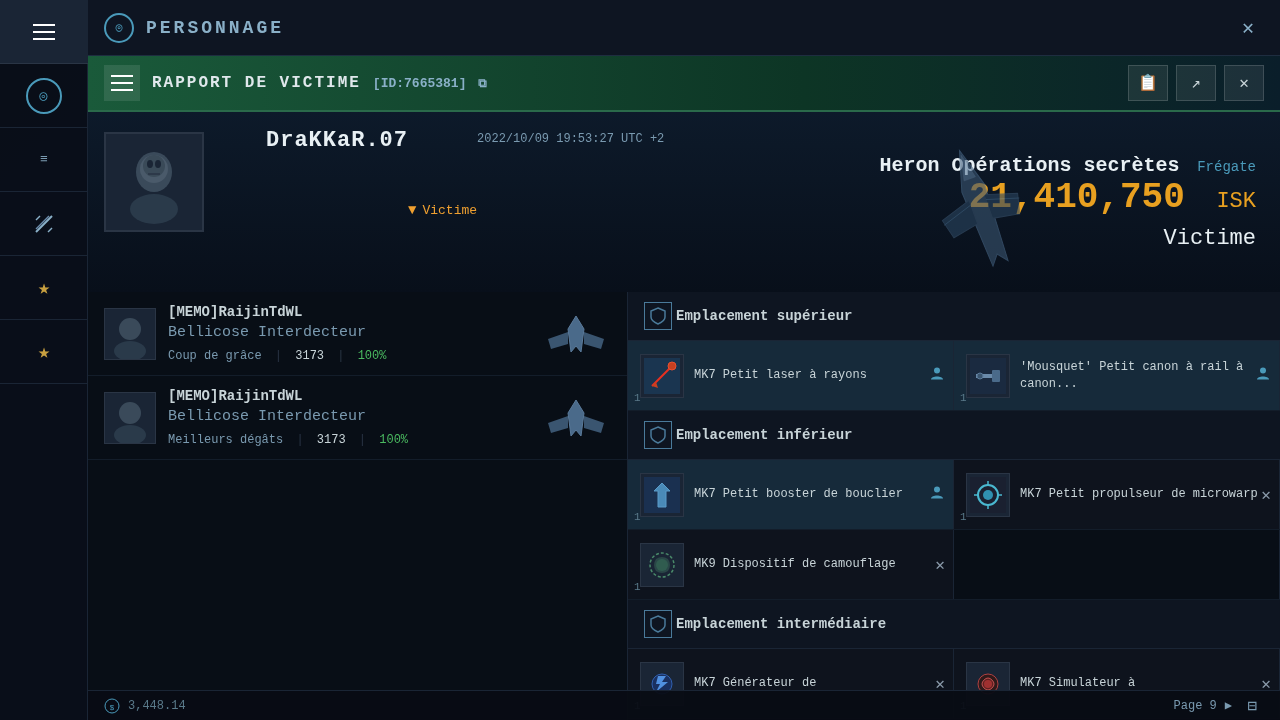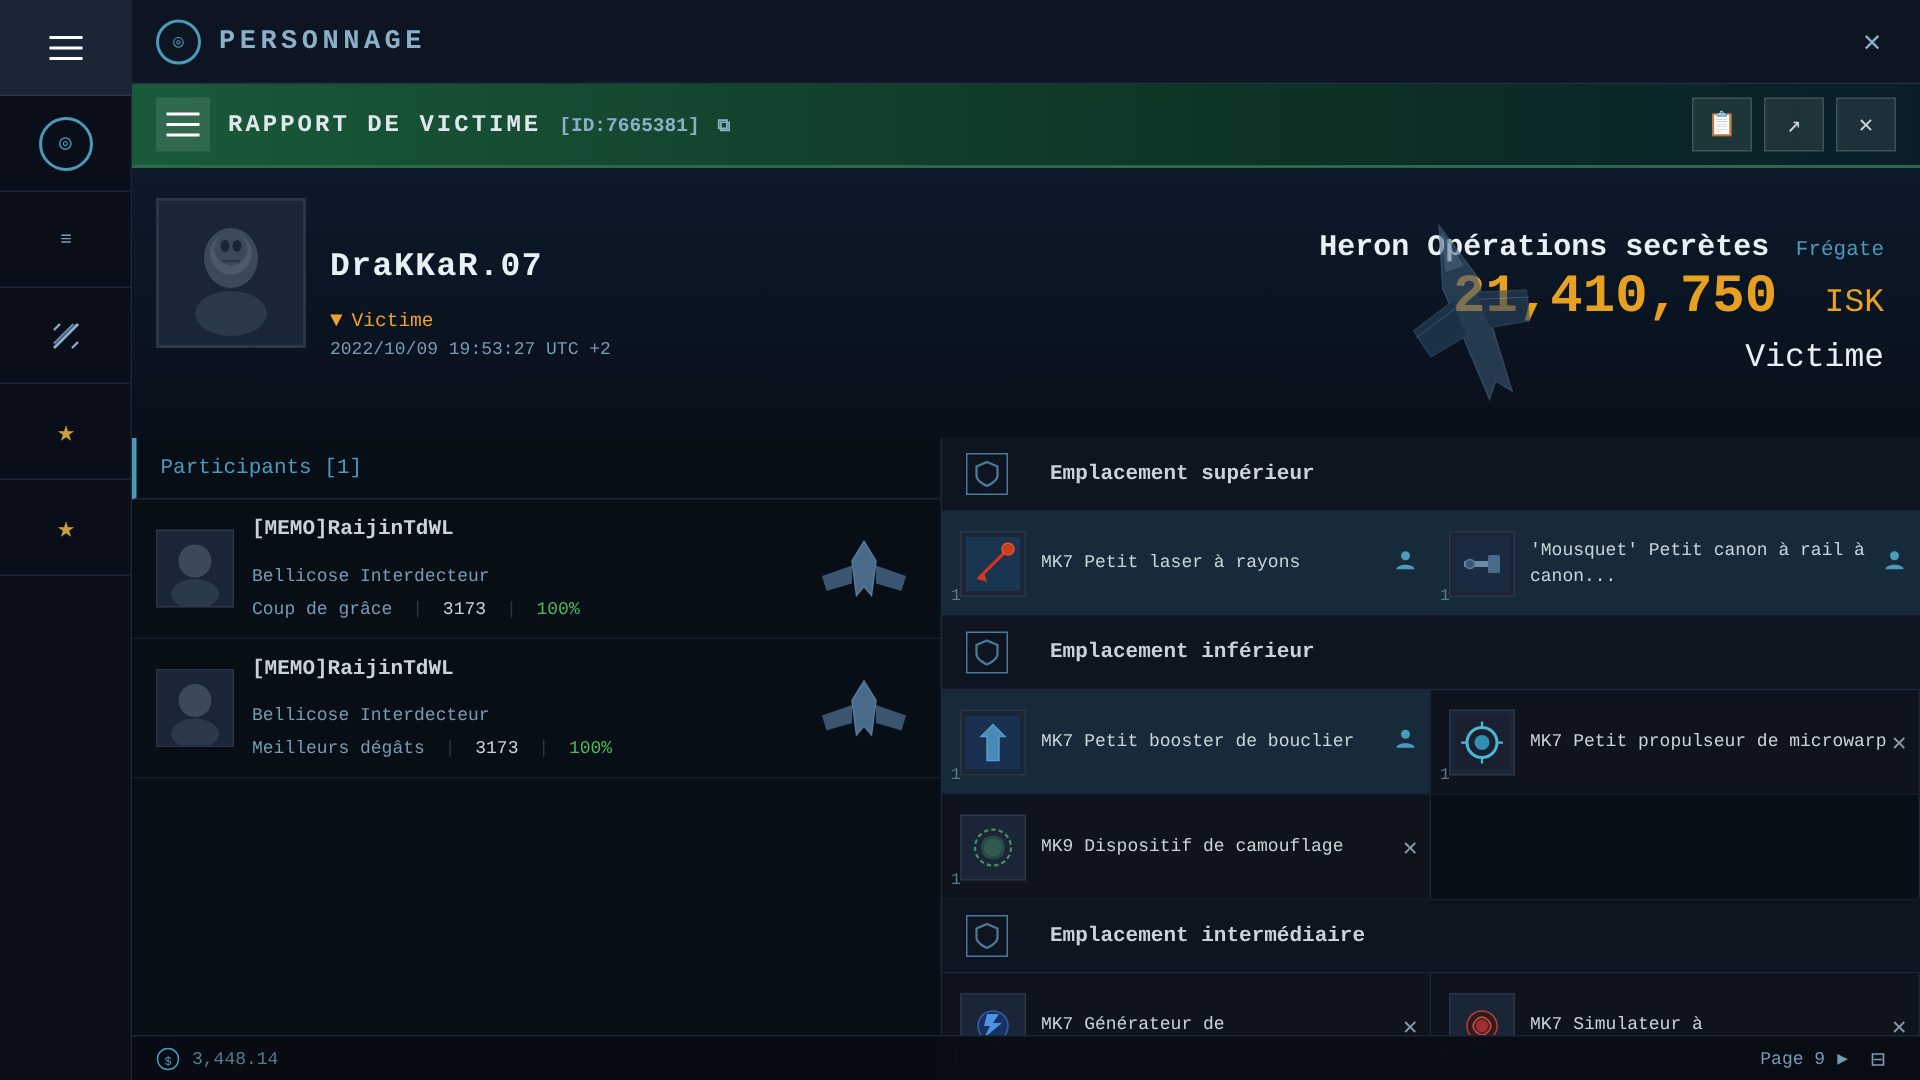--- a/index.html
+++ b/index.html
@@ -226,24 +226,25 @@
       flex-shrink: 0;
       display: flex;
       align-items: center;
       justify-content: center;
       overflow: hidden;
     }
 
     
     .victim-info {
       display: flex;
-      flex-direction: column;
+      flex-direction: row;
       justify-content: center;
       padding: 16px 0;
       flex-shrink: 0;
+      margin-left: 46px;
     }
 
     .victim-name {
       font-size: 22px;
       font-weight: bold;
       color: #e8f0f4;
       letter-spacing: 1px;
     }
 
     .victim-warp {
@@ -380,23 +381,23 @@
       flex: 1;
     }
 
     .participant-name {
       font-size: 14px;
       color: #c8d4d8;
       font-weight: bold;
     }
 
     .participant-ship {
-      font-size: 12px;
+      font-size: 15px;
       color: #7a9ab0;
-      margin-top: 16px;
+      margin-top: 4px;
     }
 
     .participant-stats {
       font-size: 12px;
       color: #8ab0c8;
       margin-top: 8px;
     }
 
     .participant-ship-img {
       width: 70px;
@@ -422,21 +423,21 @@
     .equipment-panel {
       flex: 1;
       background: rgba(10, 16, 25, 0.9);
       overflow-y: auto;
     }
 
     .equip-section-header {
       display: flex;
       align-items: center;
       padding: 10px 16px;
-      gap: 28px;
+      gap: 4px;
       background: rgba(15, 22, 35, 0.8);
       border-bottom: 1px solid #1a2535;
     }
 
     .equip-section-icon {
       width: 28px;
       height: 28px;
       border: 1px solid #4a7a9a;
       display: flex;
       align-items: center;
@@ -676,21 +677,20 @@
           <span class="isk-value">21,410,750</span>
           <span class="isk-unit">ISK</span>
         </div>
         <div class="victime-label">Victime</div>
       </div>
     </div>
 
     <div class="bottom-layout">
 
       <div class="participants-panel">
-        <div class="participants-header">Participants [1]</div>
 
         <div class="participant-row">
           <div class="participant-avatar">
             <svg width="50" height="50" viewBox="0 0 50 50">
               <rect width="50" height="50" fill="#1a2535"></rect>
               <circle cx="25" cy="20" r="11" fill="#3a4a5a"></circle>
               <ellipse cx="25" cy="42" rx="16" ry="10" fill="#2a3a4a"></ellipse>
             </svg>
           </div>
           <div class="participant-details">

